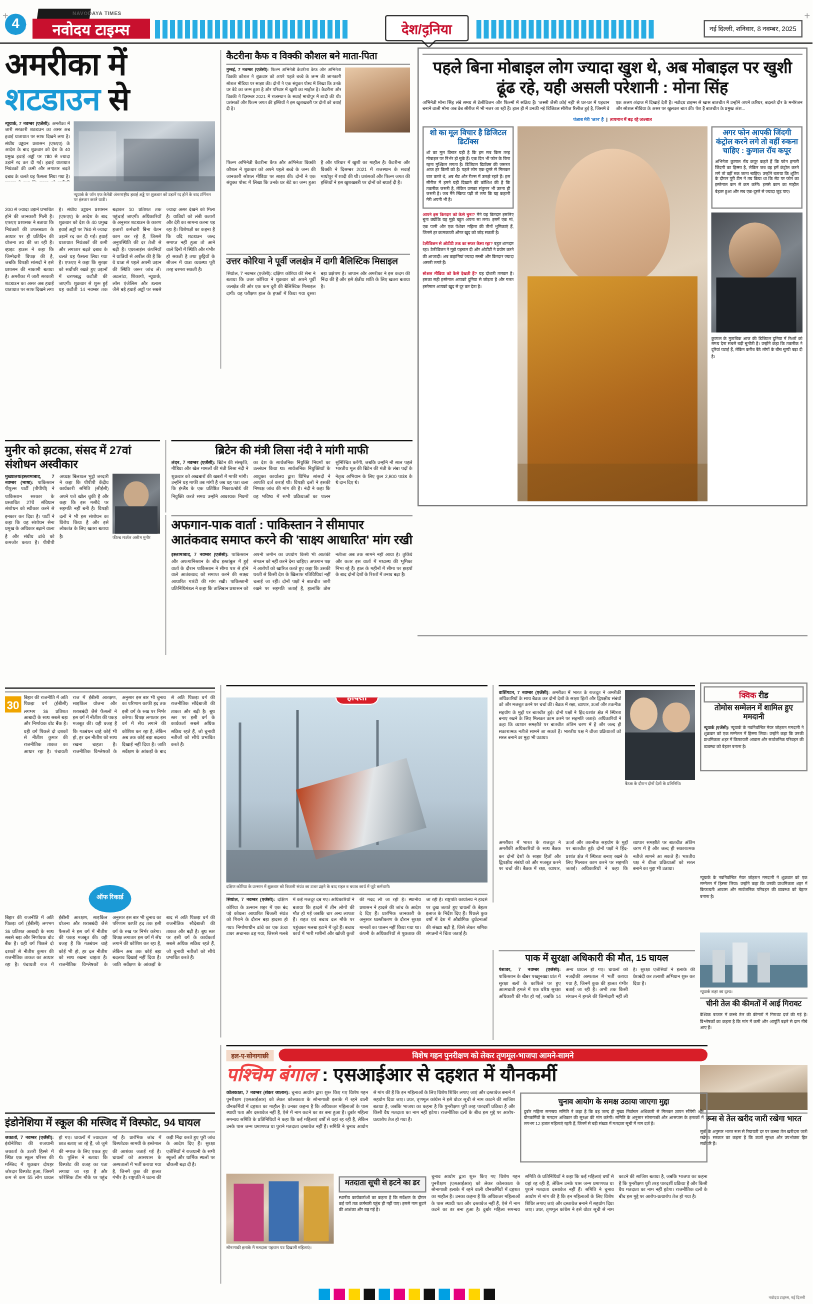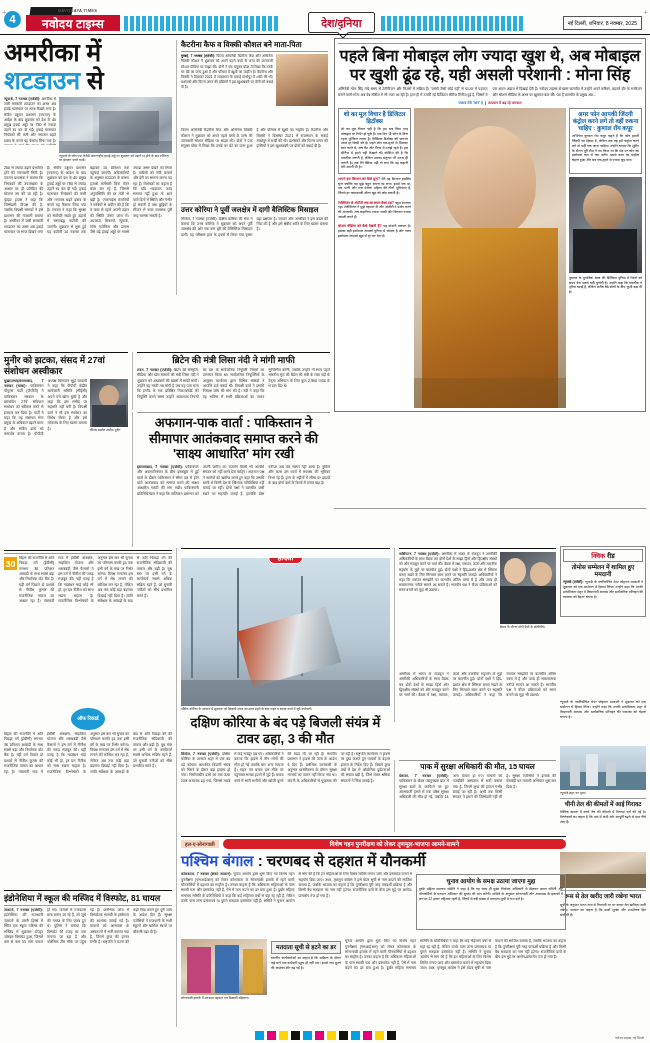--- a/index.html
+++ b/index.html
@@ -89,21 +89,21 @@
   #ketrina-col .hdr { font-size:7.5px; font-weight:bold; line-height:1.25; }
 
   
   #interview { position:absolute; left:334px; top:38px; width:312px; border:1px solid #777; background:#fff; padding:3px; }
   .iv-brandrow { display:flex; align-items:center; justify-content:center; gap:3px; height:12px; }
   .iv-nav { background:#c8102e;color:#fff;font-size:7px;font-weight:bold;padding:1px 4px; }
   .iv-word { font-size:9px; font-weight:bold; color:#444; letter-spacing:1px; }
   .iv-ic { width:8px;height:8px;border-radius:2px;background:#c8102e; }
   .iv-ic.yt{background:#ff0000;} .iv-ic.fb{background:#1877f2;}
   .iv-small { font-size:4px; font-weight:bold; line-height:1.1; }
-  #interview h2 { font-size: 16px; font-weight:bold; line-height:1.2; text-align:center; margin-top:2px;}
+  #interview h2 { font-size: 13px; font-weight:bold; line-height:1.2; text-align:center; margin-top:2px;}
   .iv-lead { font-size:3.6px; line-height:1.45; text-align:justify; column-count:2; column-gap:5px; margin-top:3px; }
   .iv-tagline { font-size:3.6px; font-weight:bold; text-align:center; margin-top:2px; }
   .iv-tagline .blue{color:#1b6fc4;} .iv-tagline .red{color:#c8102e;}
   .iv-grid { display:flex; gap:3px; margin-top:3px; }
   .qbox { border:1px solid #888; padding:2px; }
   .qbox .qh { font-size:6px; font-weight:bold; color:#0d5fa8; text-align:center; line-height:1.2; }
   .qbox .qt { font-size:3.4px; line-height:1.4; text-align:justify; margin-top:2px; }
   #iv-main-photo { flex: 0 0 152px; height: 300px; }
   .qa-q { color:#c8102e; font-weight:bold; }
 
@@ -138,21 +138,21 @@
   .qr-head { border:1px solid #888; font-size:6.5px; font-weight:bold; text-align:center; padding:1px; }
   .qr-head .red{color:#c8102e;}
   .qr-title { font-size:6px;font-weight:bold;line-height:1.2;text-align:center;margin-top:2px; }
   .qr-photo { height:44px; margin-top:2px; }
 
   
   #bengal { position:absolute; left:176px; top:836px; width:390px; }
   .bn-flag { background:#f3d9c8;font-size:5px;font-weight:bold;padding:1px 4px;color:#7a2d12; }
   .bn-pill { background:#d81e28;color:#fff;font-size:6px;font-weight:bold;padding:1px 10px;border-radius:8px;text-align:center; }
   #bengal h2 { font-size:15px;font-weight:bold;line-height:1.15; }
-  #bengal h2 .blue{color:#1d4ed8;}
+  #bengal h2 .blue{color:#ef4444;font-style:italic;}
   .subbox { border:1px solid #888; padding:2px; margin-top:2px; }
   .subbox .sh { font-size:6px;font-weight:bold;text-align:center;color:#111; }
   
   #indo { position:absolute; left:4px; top:890px; width:168px; }
   
   #rlow { position:absolute; left:560px; top:700px; width:86px; }
   .votebox { border:1px solid #888; background:#f2f2f2; padding:2px; margin-top:2px; }
   .votebox .vh { font-size:6px; font-weight:bold; text-align:center; line-height:1.2;}
 
   
@@ -358,21 +358,21 @@
     <div style="border-top:1.5px solid #111;margin-bottom:2px;"></div>
     <h3 class="sub" style="text-align:center;">ब्रिटेन की मंत्री लिसा नंदी ने मांगी माफी</h3>
     <div class="body-text c3" style="height:42px;margin-top:2px;">
       <span class="byline">लंदन, 7 नवम्बर (एजेंसी):</span>
       <span>ब्रिटेन की संस्कृति, मीडिया और खेल मामलों की मंत्री लिसा नंदी ने शुक्रवार को अखबारों की खबरों में माफी मांगी। उन्होंने यह माफी तब मांगी है जब यह पता चला कि इंग्लैंड के एक प्रतिष्ठित निकाय/बोर्ड की नियुक्ति करते समय उन्होंने आवश्यक नियमों का देश के सार्वजनिक नियुक्ति नियमों का उल्लंघन किया था। सार्वजनिक नियुक्तियों के आयुक्त कार्यालय द्वारा विभिन्न सांसदों ने आपत्ति दर्ज कराई थी। विपक्षी दलों ने इसकी निष्पक्ष जांच की मांग की है। नंदी ने कहा कि वह भविष्य में सभी प्रक्रियाओं का पालन सुनिश्चित करेंगी, जबकि उन्होंने नौ साल पहले भारतीय मूल की ब्रिटेन की मंत्री के लंबा पदों के नेतृत्व अभियान के लिए कुल 2,900 पाउंड के थे दान दिए थे।</span>
     </div>
   </div>
 
   <div id="afghan" class="col-rule" style="padding-left:4px;">
     <div style="border-top:1px solid #999;margin-bottom:2px;"></div>
-    <h4 class="sub" style="text-align:center;font-size:13px;">अफगान-पाक वार्ता : पाकिस्तान ने सीमापार आतंकवाद समाप्त करने की 'साक्ष्य आधारित' मांग रखी</h4>
+    <h4 class="sub" style="font-size:10px;">अफगान-पाक वार्ता : पाकिस्तान ने सीमापार आतंकवाद समाप्त करने की 'साक्ष्य आधारित' मांग रखी</h4>
     <div class="body-text c3" style="height:82px;margin-top:3px;">
       <span class="byline">इस्लामाबाद, 7 नवम्बर (एजेंसी):</span>
       <span>पाकिस्तान और अफगानिस्तान के बीच इस्तांबुल में हुई वार्ता के दौरान पाकिस्तान ने सीमा पार से होने वाले आतंकवाद को समाप्त करने की साक्ष्य आधारित गारंटी की मांग रखी। पाकिस्तानी प्रतिनिधिमंडल ने कहा कि तालिबान प्रशासन को अपनी जमीन का उपयोग किसी भी आतंकी संगठन को नहीं करने देना चाहिए। अफगान पक्ष ने आरोपों को खारिज करते हुए कहा कि उसकी धरती से किसी देश के खिलाफ गतिविधियां नहीं चलाई जा रहीं। दोनों पक्षों ने बातचीत जारी रखने पर सहमति जताई है, हालांकि ठोस नतीजा अब तक सामने नहीं आया है। तुर्किये और कतर इस वार्ता में मध्यस्थ की भूमिका निभा रहे हैं। हाल के महीनों में सीमा पर झड़पों के बाद दोनों देशों के रिश्तों में तनाव बढ़ा है।</span>
     </div>
   </div>
 
   <div id="nitish">
     <div style="border-top:1.5px solid #111;margin-bottom:2px;"></div>
     <div style="border-top:1px solid #999;margin:2px 0;"></div>
     <div style="display:flex;">
@@ -395,23 +395,20 @@
       <div class="photo sky" id="korea-photo">
         <div class="redpill">हादसा</div>
         <div style="position:absolute;left:10px;top:20px;width:2px;height:100px;background:#6c7a85;"></div>
         <div style="position:absolute;left:56px;top:10px;width:2px;height:110px;background:#5f6d78;"></div>
         <div style="position:absolute;left:120px;top:18px;width:2px;height:100px;background:#6c7a85;"></div>
         <div style="position:absolute;left:62px;top:60px;width:92px;height:58px;background:linear-gradient(115deg,#b9431f,#e3e6e8 55%,#8d9aa3);transform:rotate(-16deg);"></div>
         <div style="position:absolute;left:0;bottom:0;width:100%;height:26px;background:rgba(100,112,122,.55);"></div>
       </div>
       <div class="caption">दक्षिण कोरिया के उल्सान में शुक्रवार को बिजली संयंत्र का टावर ढहने के बाद राहत व बचाव कार्य में जुटे कर्मचारी।</div>
     </div>
-    <h2 class="sub" style="text-align:center;margin-top:3px;font-size:13px;">
-      <span>दक्षिण कोरिया के बंद पड़े बिजली संयंत्र में टावर ढहा, 3 की मौत</span>
-    </h2>
     <div style="border-top:1px solid #999;margin:3px 0 2px;"></div>
     <div class="body-text c4" style="height:112px;">
       <span class="byline">सियोल, 7 नवम्बर (एजेंसी):</span>
       <span>दक्षिण कोरिया के उल्सान शहर में एक बंद पड़े कोयला आधारित बिजली संयंत्र को गिराने के दौरान बड़ा हादसा हो गया। निर्माणाधीन ढांचे का एक ऊंचा टावर अचानक ढह गया, जिससे मलबे में कई मजदूर दब गए। अधिकारियों ने बताया कि हादसे में तीन लोगों की मौत हो गई जबकि चार अन्य लापता हैं। राहत एवं बचाव दल मौके पर पहुंचकर मलबा हटाने में जुटे हैं। बचाव कार्य में भारी मशीनों और खोजी कुत्तों की मदद ली जा रही है। स्थानीय प्रशासन ने हादसे की जांच के आदेश दे दिए हैं। प्रारंभिक जानकारी के अनुसार ध्वस्तीकरण के दौरान सुरक्षा मानकों का पालन नहीं किया गया था। कंपनी के अधिकारियों से पूछताछ की जा रही है। राष्ट्रपति कार्यालय ने हादसे पर दुख जताते हुए घायलों के बेहतर इलाज के निर्देश दिए हैं। पिछले कुछ वर्षों में देश में औद्योगिक दुर्घटनाओं की संख्या बढ़ी है, जिसे लेकर श्रमिक संगठनों ने चिंता जताई है।</span>
     </div>
   </div>
 
   <div id="indus" class="col-rule" style="padding-left:4px;">
     <div style="border-top:1.5px solid #111;margin-bottom:2px;"></div>
     <div style="display:flex;gap:3px;margin-top:3px;">
@@ -477,21 +474,21 @@
     <div class="body-text" style="font-size:3.4px;height:44px;margin-top:2px;">सूत्रों के अनुसार भारत रूस से रियायती दर पर कच्चा तेल खरीदना जारी रखेगा। सरकार का कहना है कि ऊर्जा सुरक्षा और उपभोक्ता हित सर्वोपरि हैं।</div>
   </div>
 
   <div id="bengal" class="col-rule" style="padding-left:4px;">
     <div style="border-top:1.5px solid #111;margin-bottom:2px;"></div>
     <div style="display:flex;align-items:center;gap:4px;">
       <div class="bn-flag">हल-ए-सोनागाछी</div>
       <div class="bn-pill" style="flex:1;">विशेष गहन पुनरीक्षण को लेकर तृणमूल-भाजपा आमने-सामने</div>
     </div>
     <h2 style="margin-top:3px;">
-      <span class="blue">पश्चिम बंगाल</span><span> : चरणबद से दहशत में यौनकर्मी</span>
+      <span class="blue">पश्चिम बंगाल</span><span> : एसआईआर से दहशत में यौनकर्मी</span>
     </h2>
     <div style="display:flex;gap:4px;margin-top:3px;">
       <div style="flex:1;">
         <div class="body-text c2" style="height:64px;">
           <span class="byline">कोलकाता, 7 नवम्बर (शंकर जालान):</span>
           <span>चुनाव आयोग द्वारा शुरू किए गए विशेष गहन पुनरीक्षण (एसआईआर) को लेकर कोलकाता के सोनागाछी इलाके में रहने वाली यौनकर्मियों में दहशत का माहौल है। उनका कहना है कि अधिकतर महिलाओं के पास स्थायी पता और दस्तावेज नहीं हैं, ऐसे में नाम कटने का डर बना हुआ है। दुर्बार महिला समन्वय समिति के प्रतिनिधियों ने कहा कि कई महिलाएं वर्षों से यहां रह रही हैं, लेकिन उनके पास जन्म प्रमाणपत्र या पुराने मतदाता दस्तावेज नहीं हैं। समिति ने चुनाव आयोग से मांग की है कि इन महिलाओं के लिए विशेष शिविर लगाए जाएं और दस्तावेज बनाने में सहयोग दिया जाए। उधर, तृणमूल कांग्रेस ने इसे वोटर सूची से नाम काटने की साजिश बताया है, जबकि भाजपा का कहना है कि पुनरीक्षण पूरी तरह पारदर्शी प्रक्रिया है और किसी वैध मतदाता का नाम नहीं हटेगा। राजनीतिक दलों के बीच इस मुद्दे पर आरोप-प्रत्यारोप तेज हो गया है।</span>
         </div>
       </div>
       <div style="flex:0 0 150px;">
         <div class="subbox">
@@ -518,21 +515,21 @@
       <div style="flex:1;">
         <div class="body-text c3" style="height:88px;">
           <span>चुनाव आयोग द्वारा शुरू किए गए विशेष गहन पुनरीक्षण (एसआईआर) को लेकर कोलकाता के सोनागाछी इलाके में रहने वाली यौनकर्मियों में दहशत का माहौल है। उनका कहना है कि अधिकतर महिलाओं के पास स्थायी पता और दस्तावेज नहीं हैं, ऐसे में नाम कटने का डर बना हुआ है। दुर्बार महिला समन्वय समिति के प्रतिनिधियों ने कहा कि कई महिलाएं वर्षों से यहां रह रही हैं, लेकिन उनके पास जन्म प्रमाणपत्र या पुराने मतदाता दस्तावेज नहीं हैं। समिति ने चुनाव आयोग से मांग की है कि इन महिलाओं के लिए विशेष शिविर लगाए जाएं और दस्तावेज बनाने में सहयोग दिया जाए। उधर, तृणमूल कांग्रेस ने इसे वोटर सूची से नाम काटने की साजिश बताया है, जबकि भाजपा का कहना है कि पुनरीक्षण पूरी तरह पारदर्शी प्रक्रिया है और किसी वैध मतदाता का नाम नहीं हटेगा। राजनीतिक दलों के बीच इस मुद्दे पर आरोप-प्रत्यारोप तेज हो गया है।</span>
         </div>
       </div>
     </div>
   </div>
 
   <div id="indo">
     <div style="border-top:1.5px solid #111;margin-bottom:2px;"></div>
-    <h3 class="sub" style="font-size:8.4px;">इंडोनेशिया में स्कूल की मस्जिद में विस्फोट, 81 घायल</h3>
+    <h3 class="sub" style="font-size:8.4px;">इंडोनेशिया में स्कूल की मस्जिद में विस्फोट, 94 घायल</h3>
     <div style="border-top:1px solid #999;margin:2px 0;"></div>
     <div class="body-text c4" style="height:98px;">
       <span class="byline">जकार्ता, 7 नवम्बर (एजेंसी):</span>
       <span>इंडोनेशिया की राजधानी जकार्ता के उत्तरी हिस्से में स्थित एक स्कूल परिसर की मस्जिद में शुक्रवार दोपहर जोरदार विस्फोट हुआ, जिसमें कम से कम 55 लोग घायल हो गए। घायलों में ज्यादातर छात्र बताए जा रहे हैं, जो जुमे की नमाज के लिए एकत्र हुए थे। पुलिस ने बताया कि विस्फोट की वजह का पता लगाया जा रहा है और फोरेंसिक टीम मौके पर पहुंच गई है। प्रारंभिक जांच में विस्फोटक सामग्री के इस्तेमाल की आशंका जताई गई है। घायलों को आसपास के अस्पतालों में भर्ती कराया गया है, जिनमें कुछ की हालत गंभीर है। राष्ट्रपति ने घटना की कड़ी निंदा करते हुए पूरी जांच के आदेश दिए हैं। सुरक्षा एजेंसियों ने राजधानी के सभी स्कूलों और धार्मिक स्थलों पर चौकसी बढ़ा दी है।</span>
     </div>
   </div>
 
   <div class="footer">
     <i style="background:#00a0e3;"></i>
       <i style="background:#e5007d;"></i>

